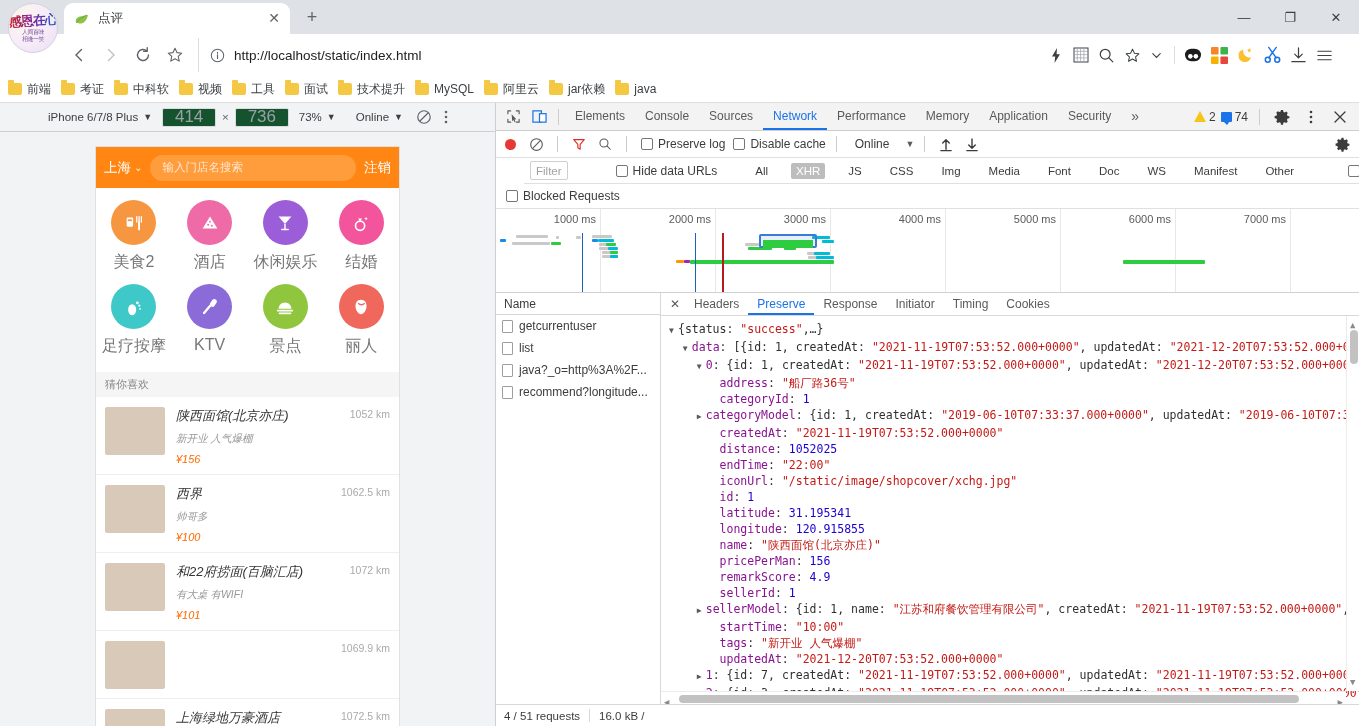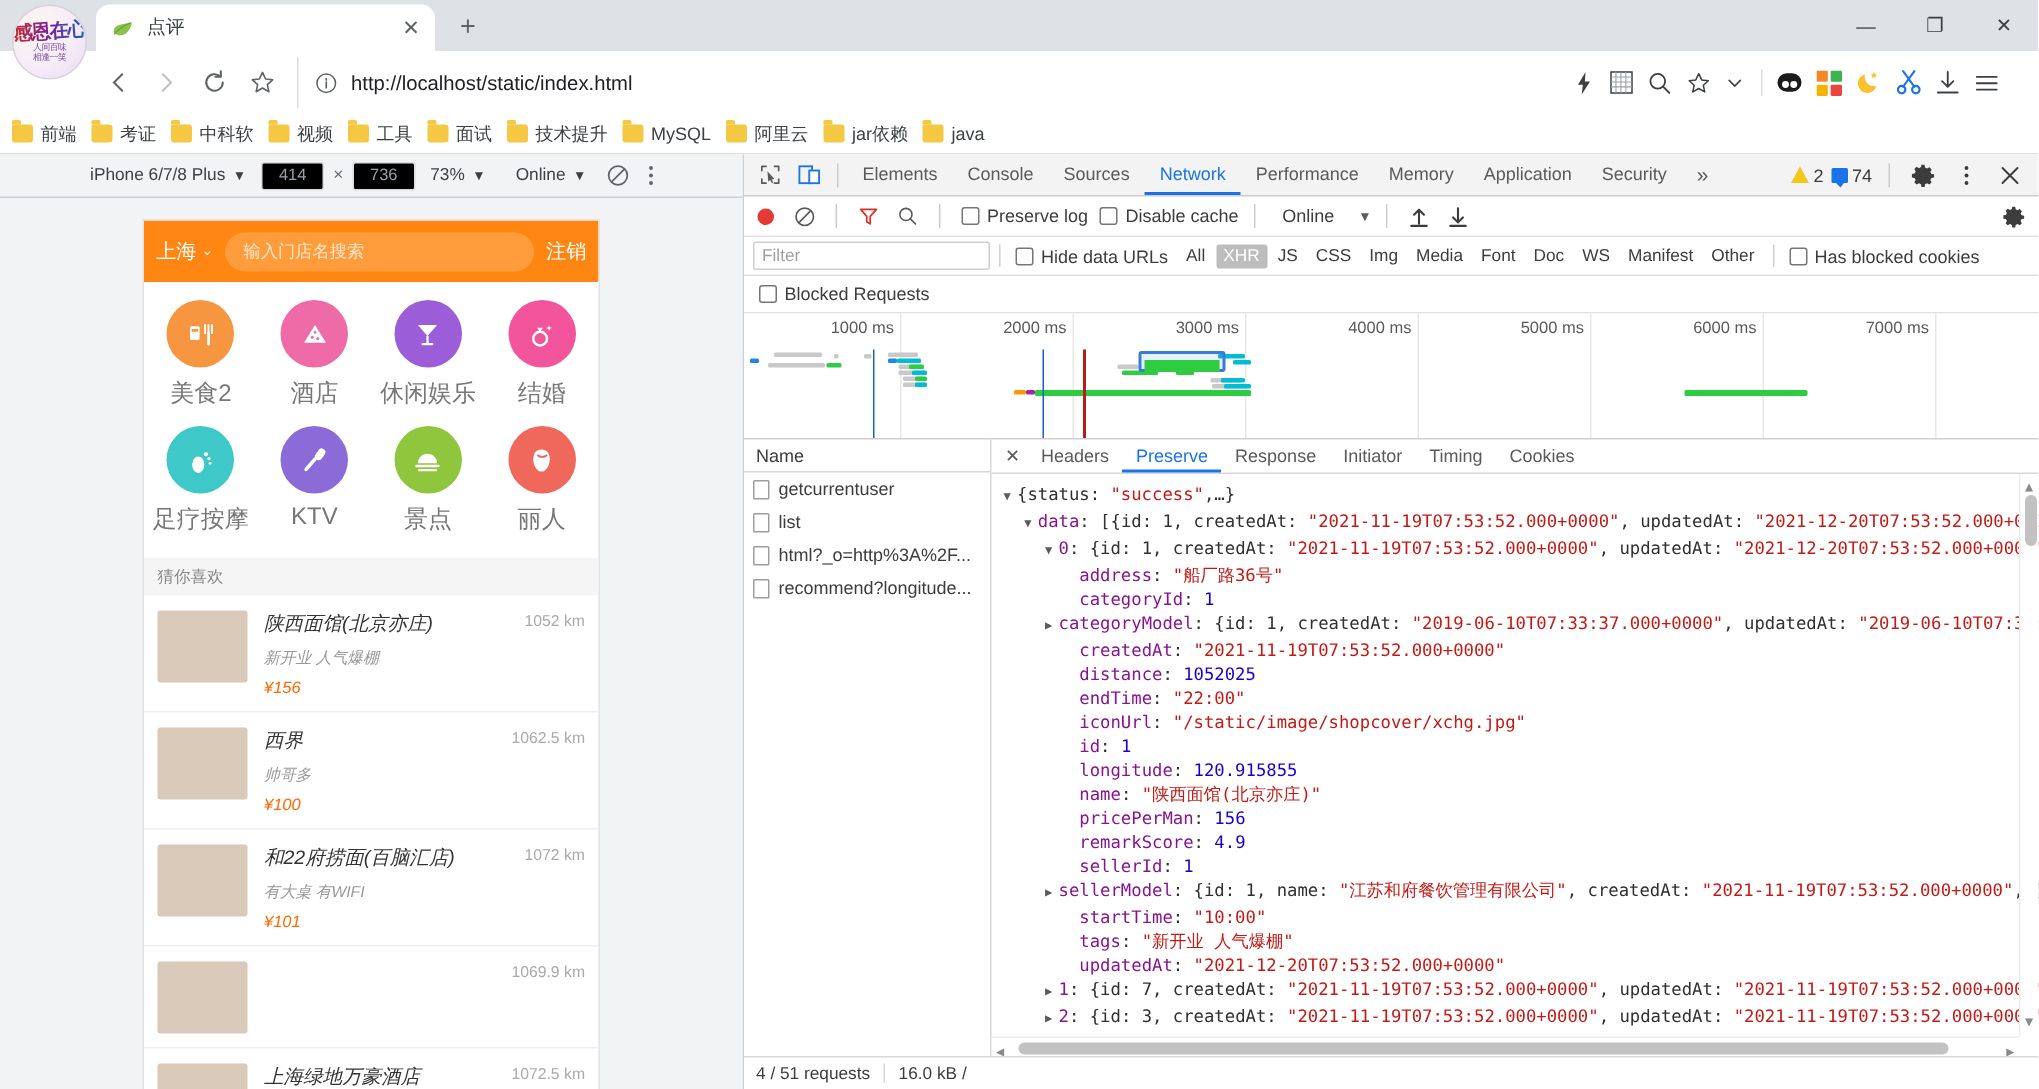--- a/index.html
+++ b/index.html
@@ -70,22 +70,22 @@
   .content { flex:1; display:flex; background:#f1f3f4; min-height:0; }
 
   
   .device-pane { width:496px; display:flex; flex-direction:column; border-right:1px solid #cdd0d3; background:#f1f3f4; min-height:0;}
   .device-bar {
     height:29px; background:#f1f3f4; display:flex; align-items:center; justify-content:center;
     font-size:11.5px; color:#3c4043; border-bottom:1px solid #cdd0d3; gap:0px;
   }
   .dsel { display:flex; align-items:center; margin:0 10px; }
   .dsel .caret { margin-left:5px; font-size:9px; }
-  .dnum { width:42px; height:19px; border:1px solid #dadce0; background:#000000; border-radius:2px;
-          display:flex; align-items:center; justify-content:center; color:#9aa0a6; font-size:11px;}
+  .dnum { width:54px; height:19px; border:1px solid #dadce0; background:#14532d; border-radius:2px;
+          display:flex; align-items:center; justify-content:center; color:#9aa0a6; font-size:17px;}
   .dx { margin:0 6px; color:#5f6368; }
   .dicon { width:22px; height:22px; display:flex; align-items:center; justify-content:center; color:#5f6368;}
 
   .device-canvas { flex:1; background:#f1f3f4; padding-top:15px; display:flex; justify-content:center; min-height:0; overflow:hidden;}
   .phone { width:303px; background:#fff; height:100%; overflow:hidden; box-shadow:0 0 0 1px rgba(0,0,0,.07); }
 
   .app-header { height:41px; background:#ff8613; display:flex; align-items:center; padding:0 8px; }
   .city { color:#fff; font-size:13.5px; display:flex; align-items:center; white-space:nowrap;}
   .city .caret { font-size:10px; margin-left:3px; opacity:.9;}
   .search-box { flex:1; height:26px; background:#ff9d3c; border-radius:13px; margin:0 8px;
@@ -140,21 +140,21 @@
 
   .net-toolbar { height:27px; display:flex; align-items:center; padding:0 6px; border-bottom:1px solid #e0e0e0; gap:4px;}
   .rec-dot { width:11px;height:11px;border-radius:50%;background:#e53935; margin:0 5px 0 3px;}
   .ti { width:22px; height:22px; display:flex; align-items:center; justify-content:center; color:#5a5a5a;}
   .ti.red { color:#d93025; }
   .cb { display:flex; align-items:center; font-size:12px; color:#3c3c3c; margin-left:4px; white-space:nowrap;}
   .box { width:12px;height:12px;border:1px solid #767676;border-radius:2px;background:#fff;margin-right:5px; flex:none;}
   .throttle { font-size:12px; color:#3c3c3c; margin-left:8px; display:flex; align-items:center; }
   .throttle .caret{ margin-left:16px; font-size:9px; color:#5a5a5a;}
 
-  .filter-bar { height:26px; display:flex; align-items:center; padding:0 6px; border-bottom:1px solid #e0e0e0; gap:0;}
+  .filter-bar { height:26px; display:flex; align-items:center; padding:0 6px; border-bottom:1px solid #e0e0e0; gap:16px;margin-left:28px;}
   .filter-input { width:158px; height:19px; border:1px solid #cfcfcf; border-radius:2px; padding:0 5px;
                   font-size:11.5px; color:#a0a0a0; display:flex; align-items:center; background:#fff;}
   .ftype { font-size:11.5px; color:#3c3c3c; padding:2px 5px; border-radius:2px; margin:0 1px;}
   .ftype.on { background:#bdbdbd; color:#fff; }
   .fsep { width:1px; height:15px; background:#d0d0d0; margin:0 6px;}
 
   .blocked-row { height:25px; display:flex; align-items:center; padding:0 6px; border-bottom:1px solid #e0e0e0;}
 
   
   .overview { height:84px; border-bottom:1px solid #d0d0d0; position:relative; background:#fff; overflow:hidden;}
@@ -782,21 +782,21 @@
           <div class="req-item">
               <span class="ficon"></span>
               <span>getcurrentuser</span>
             </div>
           <div class="req-item">
               <span class="ficon"></span>
               <span>list</span>
             </div>
           <div class="req-item">
               <span class="ficon"></span>
-              <span>html?_o=http%3A%2F...</span>
+              <span>java?_o=http%3A%2F...</span>
             </div>
           <div class="req-item">
               <span class="ficon"></span>
               <span>recommend?longitude...</span>
             </div>
         </div>
 
         <div class="detail">
           <div class="detail-tabs">
             <span class="dclose">✕</span>
@@ -814,20 +814,21 @@
                 <div class="pl"><span>  </span><span class="arrow">▼</span><span class="k">data</span><span class="pn">: [{id: 1, createdAt: </span><span class="s">"2021-11-19T07:53:52.000+0000"</span><span class="pn">, updatedAt: </span><span class="s">"2021-12-20T07:53:52.000+0000"</span></div>
                 <div class="pl"><span>    </span><span class="arrow">▼</span><span class="k">0</span><span class="pn">: {id: 1, createdAt: </span><span class="s">"2021-11-19T07:53:52.000+0000"</span><span class="pn">, updatedAt: </span><span class="s">"2021-12-20T07:53:52.000+0000"</span></div>
                 <div class="pl"><span>      </span><span class="arrow"></span><span class="k">address</span><span class="pn">: </span><span class="s">"船厂路36号"</span></div>
                 <div class="pl"><span>      </span><span class="arrow"></span><span class="k">categoryId</span><span class="pn">: </span><span class="n">1</span></div>
                 <div class="pl"><span>    </span><span class="arrow">▶</span><span class="k">categoryModel</span><span class="pn">: {id: 1, createdAt: </span><span class="s">"2019-06-10T07:33:37.000+0000"</span><span class="pn">, updatedAt: </span><span class="s">"2019-06-10T07:33:3</span></div>
                 <div class="pl"><span>      </span><span class="arrow"></span><span class="k">createdAt</span><span class="pn">: </span><span class="s">"2021-11-19T07:53:52.000+0000"</span></div>
                 <div class="pl"><span>      </span><span class="arrow"></span><span class="k">distance</span><span class="pn">: </span><span class="n">1052025</span></div>
                 <div class="pl"><span>      </span><span class="arrow"></span><span class="k">endTime</span><span class="pn">: </span><span class="s">"22:00"</span></div>
                 <div class="pl"><span>      </span><span class="arrow"></span><span class="k">iconUrl</span><span class="pn">: </span><span class="s">"/static/image/shopcover/xchg.jpg"</span></div>
                 <div class="pl"><span>      </span><span class="arrow"></span><span class="k">id</span><span class="pn">: </span><span class="n">1</span></div>
+                <div class="pl"><span>      </span><span class="arrow"></span><span class="k">latitude</span><span class="pn">: </span><span class="n">31.195341</span></div>
                 <div class="pl"><span>      </span><span class="arrow"></span><span class="k">longitude</span><span class="pn">: </span><span class="n">120.915855</span></div>
                 <div class="pl"><span>      </span><span class="arrow"></span><span class="k">name</span><span class="pn">: </span><span class="s">"陕西面馆(北京亦庄)"</span></div>
                 <div class="pl"><span>      </span><span class="arrow"></span><span class="k">pricePerMan</span><span class="pn">: </span><span class="n">156</span></div>
                 <div class="pl"><span>      </span><span class="arrow"></span><span class="k">remarkScore</span><span class="pn">: </span><span class="n">4.9</span></div>
                 <div class="pl"><span>      </span><span class="arrow"></span><span class="k">sellerId</span><span class="pn">: </span><span class="n">1</span></div>
                 <div class="pl"><span>    </span><span class="arrow">▶</span><span class="k">sellerModel</span><span class="pn">: {id: 1, name: </span><span class="s">"江苏和府餐饮管理有限公司"</span><span class="pn">, createdAt: </span><span class="s">"2021-11-19T07:53:52.000+0000"</span><span class="pn">,…}</span></div>
                 <div class="pl"><span>      </span><span class="arrow"></span><span class="k">startTime</span><span class="pn">: </span><span class="s">"10:00"</span></div>
                 <div class="pl"><span>      </span><span class="arrow"></span><span class="k">tags</span><span class="pn">: </span><span class="s">"新开业 人气爆棚"</span></div>
                 <div class="pl"><span>      </span><span class="arrow"></span><span class="k">updatedAt</span><span class="pn">: </span><span class="s">"2021-12-20T07:53:52.000+0000"</span></div>
                 <div class="pl"><span>    </span><span class="arrow">▶</span><span class="k">1</span><span class="pn">: {id: 7, createdAt: </span><span class="s">"2021-11-19T07:53:52.000+0000"</span><span class="pn">, updatedAt: </span><span class="s">"2021-11-19T07:53:52.000+0000"</span></div>

